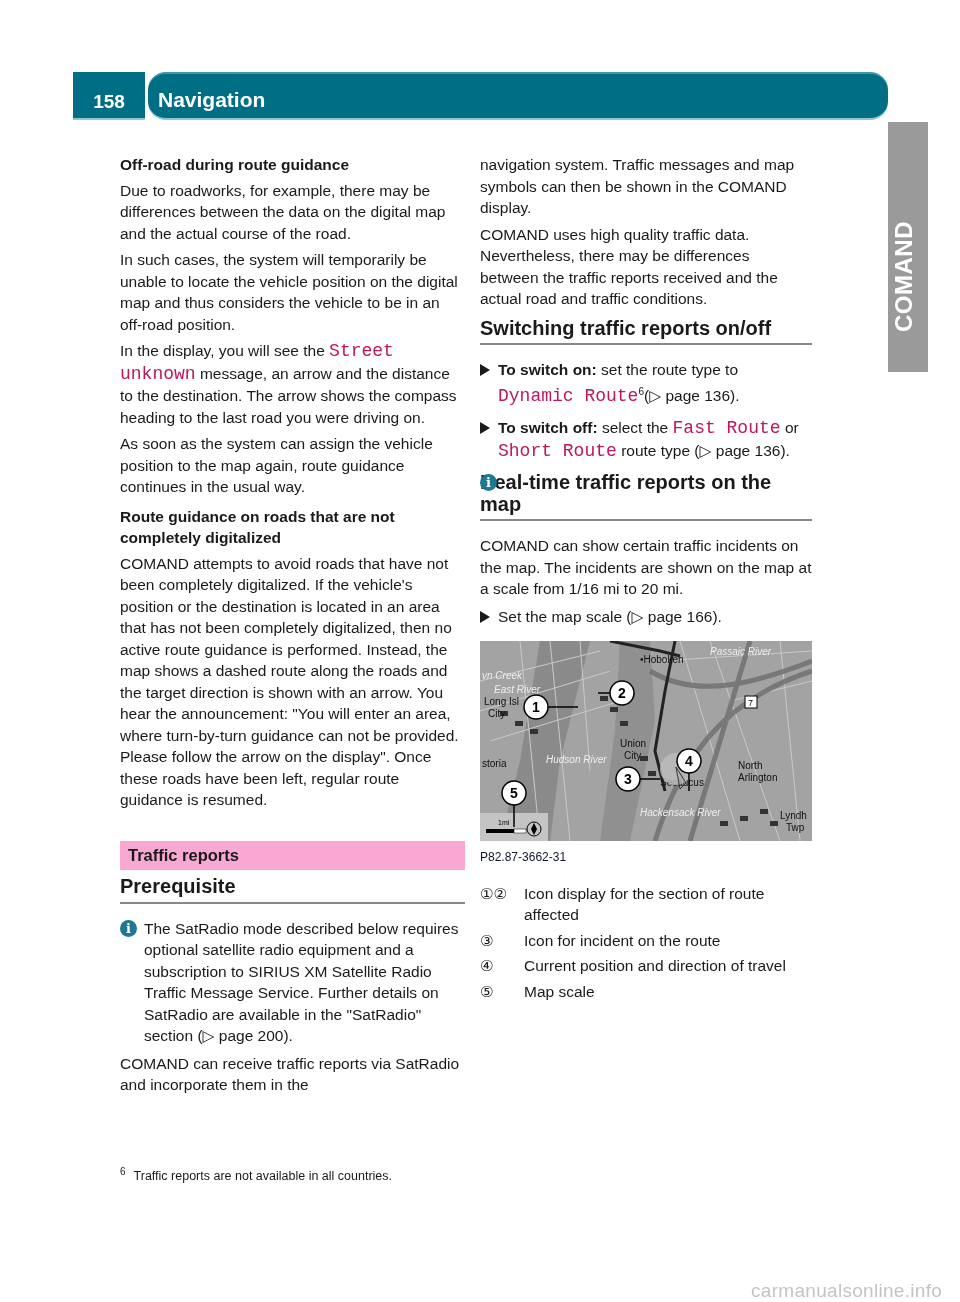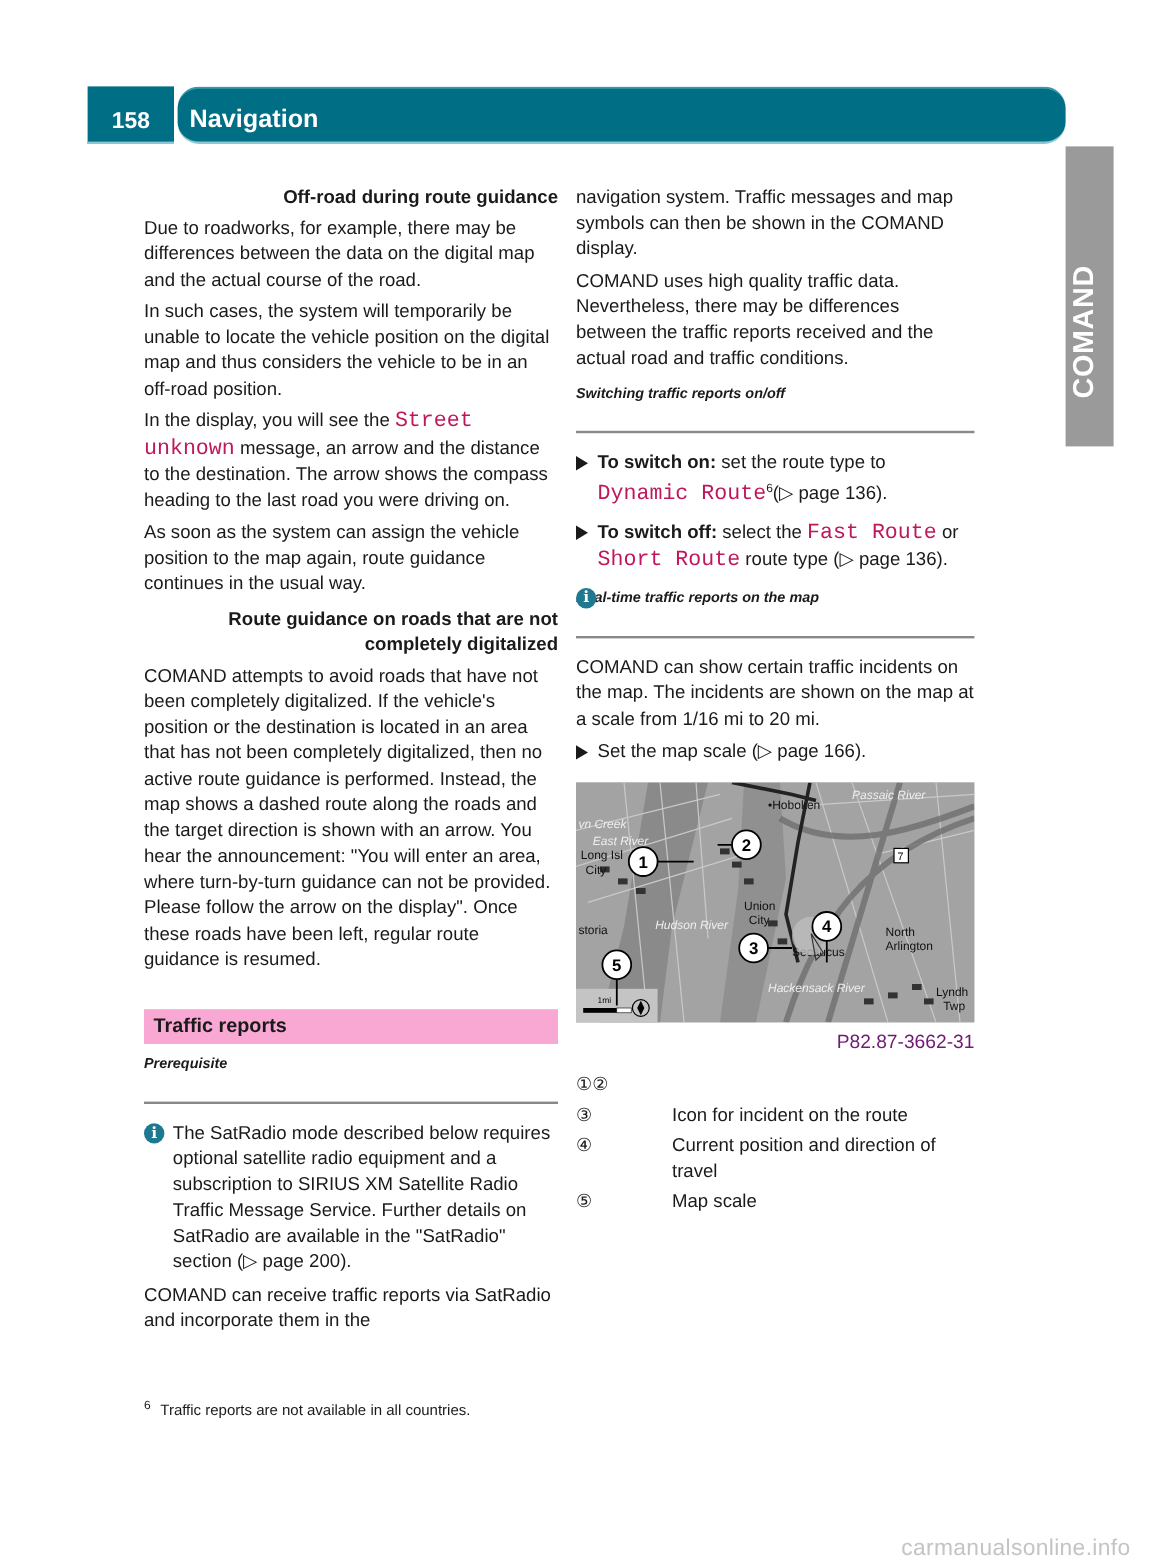--- a/index.html
+++ b/index.html
@@ -15,35 +15,35 @@
   .header .title { flex: 1; background: #006f85; color: #fff; font-weight: bold; font-size: 21px;
     display: flex; align-items: flex-end; padding: 0 0 6px 10px; box-sizing: border-box;
     border-bottom: 2px solid #8fc6d3; border-top: 2px solid #3c97ab; border-radius: 18px; }
   .sidetab { position: absolute; top: 122px; left: 888px; width: 40px; height: 250px; background: #9a9a9a; }
   .sidetab .label { position: absolute; left: 2px; top: 210px; transform: rotate(-90deg); transform-origin: left top;
     color: #fff; font-weight: bold; font-size: 24px; letter-spacing: 0.5px; white-space: nowrap; }
   .col { position: absolute; width: 345px; font-size: 15.5px; line-height: 21.5px; }
   .col.left { left: 120px; top: 154px; }
   .col.right { left: 480px; top: 154px; width: 332px; }
   p { margin: 0 0 5px 0; }
-  .h-bold { font-weight: bold; margin: 0 0 4px 0; text-align: right; }
+  .h-bold { font-weight: bold; margin: 0 0 4px 0; }
   .mono { font-family: "Liberation Mono", "DejaVu Sans Mono", monospace; color: #be185d; font-size: 18px; }
-  .section-h { font-weight: bold; font-size: 12px; border-bottom: 2px solid #888; padding-bottom: 20px; margin: 8px 0 14px 0; font-style: italic; }
+  .section-h { font-weight: bold; font-size: 20px; border-bottom: 2px solid #888; padding-bottom: 4px; margin: 8px 0 14px 0; }
   .gray-band { background: #f9a8d4; font-weight: bold; font-size: 16.5px; padding: 4px 8px; margin: 30px 0 6px 0; }
   .info { position: relative; padding-left: 24px; margin: 0 0 6px 0; }
   .info .i { position: absolute; left: 0; top: 2px; width: 17px; height: 17px; border-radius: 50%; background: #1d7890;
     color: #fff; font-weight: bold; font-size: 13px; line-height: 17px; text-align: center; font-family: "DejaVu Serif", serif; }
   .bullet { position: relative; padding-left: 18px; margin: 0 0 10px 0; }
   .bullet .tri { position: absolute; left: 0; top: 5px; width: 0; height: 0; border-left: 10px solid #1a1a1a;
     border-top: 6px solid transparent; border-bottom: 6px solid transparent; }
   sup { font-size: 10px; }
   .map { position: relative; width: 332px; height: 200px; background: #9d9d9d; margin-top: 14px; overflow: hidden; }
   .map svg { position: absolute; left: 0; top: 0; }
-  .caption { text-align: right; font-size: 16px; color: #701a75; margin-top: 6px; }
-  .legend-row { display: flex; margin: 0 0 4px 0; gap: 36px; }
+  .caption { font-size: 12px; color: #0f172a; margin-top: 6px; }
+  .legend-row { display: flex; margin: 0 0 4px 0; }
   .legend-row .num { width: 44px; flex-shrink: 0; font-size: 15px; }
   .footnote { position: absolute; left: 120px; top: 1166px; font-size: 12.5px; }
   .footnote sup { margin-right: 8px; }
   .watermark { position: absolute; left: 751px; top: 1280px; font-size: 19px; color: #c4c4c4; letter-spacing: 0.3px; }
 </style>
 </head>
 <body>
 
 <div class="header">
   <div class="pg">158</div>
@@ -184,20 +184,21 @@
         <text x="209" y="125">4</text>
         <text x="34" y="157">5</text>
       </g>
     </svg>
   </div>
   <div class="caption">P82.87-3662-31</div>
 
   <div style="margin-top:14px">
     <div class="legend-row">
         <span class="num">①②</span>
+        <span>Icon display for the section of route affected</span>
       </div>
     <div class="legend-row">
         <span class="num">③</span>
         <span>Icon for incident on the route</span>
       </div>
     <div class="legend-row">
         <span class="num">④</span>
         <span>Current position and direction of travel</span>
       </div>
     <div class="legend-row">

